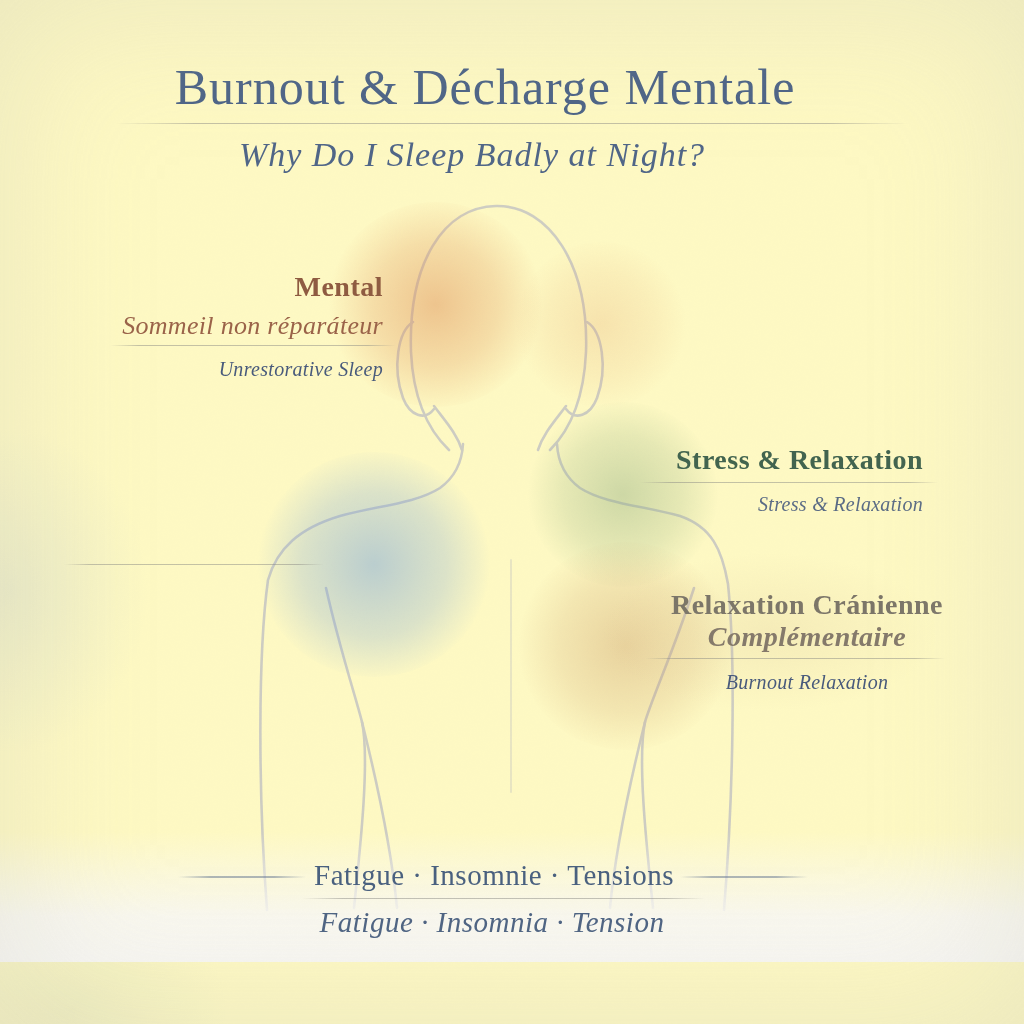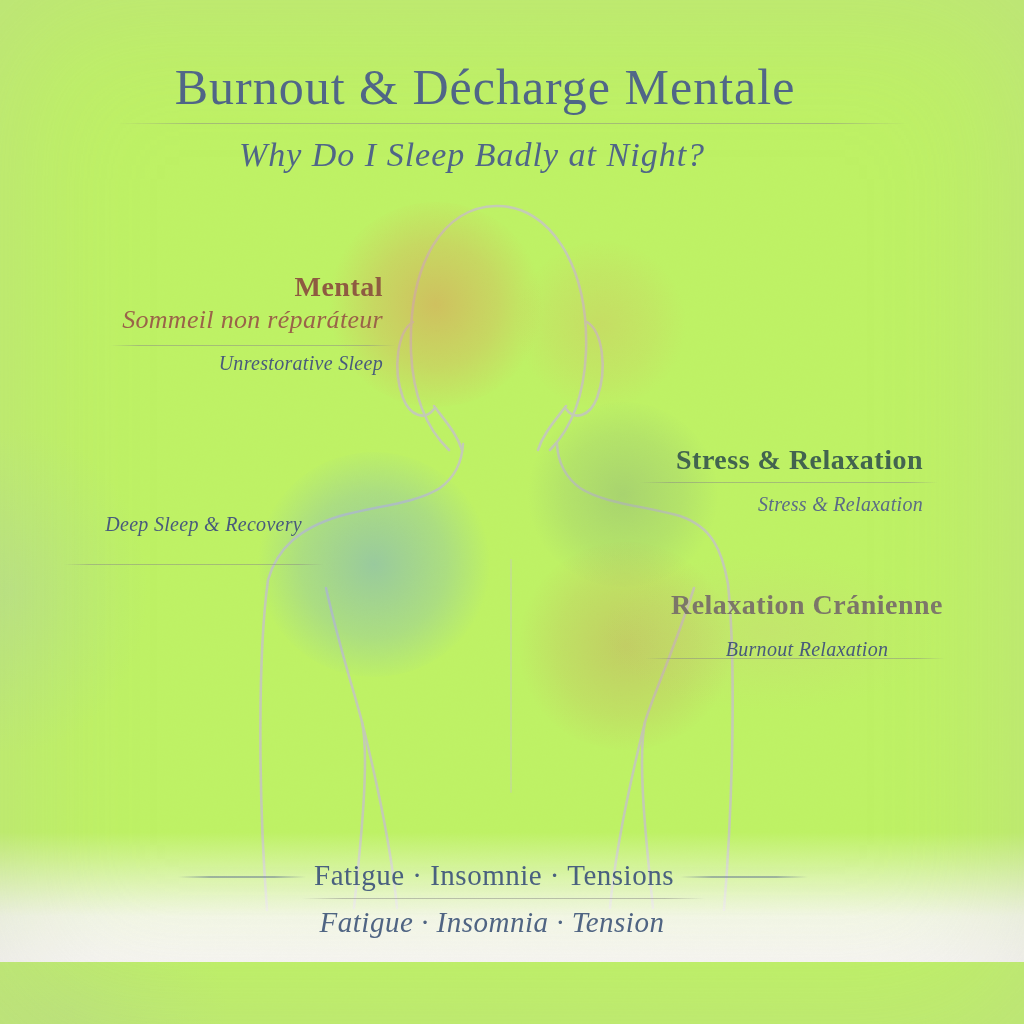--- a/index.html
+++ b/index.html
@@ -1,18 +1,18 @@
 <!DOCTYPE html>
 <html><head>
 <meta charset="utf-8">
 <style>
   html,body{margin:0;padding:0;background:#e9e8e4;}
   .page{
     position:relative;width:1024px;height:1024px;overflow:hidden;
-    background:#bef264;
+    background:#fef9c3;
     font-family:"Liberation Serif", serif;
     color:#4c6386;
   }
   .vignette{position:absolute;inset:0;box-shadow:inset 0 0 150px rgba(188,188,180,0.30);pointer-events:none;}
   
   .glow{position:absolute;border-radius:50%;pointer-events:none;}
   .glow-orange-head{left:328px;top:202px;width:215px;height:205px;
     background:radial-gradient(circle, rgba(223,144,88,0.50) 0%, rgba(223,144,88,0.26) 42%, rgba(223,144,88,0) 72%);}
   .glow-orange-head2{left:516px;top:242px;width:170px;height:165px;
     background:radial-gradient(circle, rgba(223,150,95,0.22) 0%, rgba(223,150,95,0.10) 45%, rgba(223,150,95,0) 72%);}
@@ -50,21 +50,21 @@
     font-size:50px;letter-spacing:1px;color:#4c6386;}
   .subtitle{position:absolute;left:-40px;top:136px;width:1024px;text-align:center;
     font-style:italic;font-size:34px;letter-spacing:1px;color:#4f6587;}
   .zone{position:absolute;line-height:1.16;}
   .zone .heading{font-size:28px;letter-spacing:0.5px;font-weight:bold;}
   .zone .sub-fr{font-style:italic;font-size:26px;letter-spacing:0.3px;}
   .zone .sub-en{font-style:italic;font-size:20px;color:#47597b;letter-spacing:0.3px;}
   .zone .gap{height:17px;}
   .zone-mental{left:105px;width:278px;top:271px;text-align:right;}
   .zone-mental .heading{color:#8e5a40;}
-  .zone-mental .sub-fr{color:#9a6248;margin-top:2px;}
+  .zone-mental .sub-fr{color:#9a6248;margin-top:8px;}
   .zone-mental .sub-en{margin-top:0;}
   .zone-mental .gap{height:16px;}
   .zone-stress{left:623px;width:300px;top:444px;text-align:right;}
   .zone-stress .heading{color:#41634e;}
   .zone-stress .sub-en{color:#5a6b85;}
   .zone-deep{left:2px;width:300px;top:496px;text-align:right;}
   .zone-deep .heading{color:#3d5278;}
   .zone-cranial{left:657px;width:300px;top:589px;text-align:center;}
   .zone-cranial .heading{color:#7b7568;}
   .zone-cranial .heading-line2{font-style:italic;color:#84796a;}
@@ -121,26 +121,26 @@
 
   <div class="zone zone-stress">
     <div class="heading">Stress &amp; Relaxation</div>
     <div class="gap"></div>
     <div class="sub-en">Stress &amp; Relaxation</div>
   </div>
   <div class="rule rule-stress"></div>
 
   <div class="zone zone-deep">
     <div class="gap"></div>
-    <div class="sub-en">Deep Sleep &amp; Recovery</div>
   </div>
   <div class="rule rule-deep"></div>
 
   <div class="zone zone-cranial">
     <div class="heading">Relaxation Cránienne</div>
+    <div class="heading heading-line2">Complémentaire</div>
     <div class="gap"></div>
     <div class="sub-en">Burnout Relaxation</div>
   </div>
   <div class="rule rule-cranial"></div>
 
   <div class="dash dash-left"></div>
   <div class="footer-fr">Fatigue · Insomnie · Tensions</div>
   <div class="dash dash-right"></div>
   <div class="rule rule-footer"></div>
   <div class="footer-en">Fatigue · Insomnia · Tension</div>

